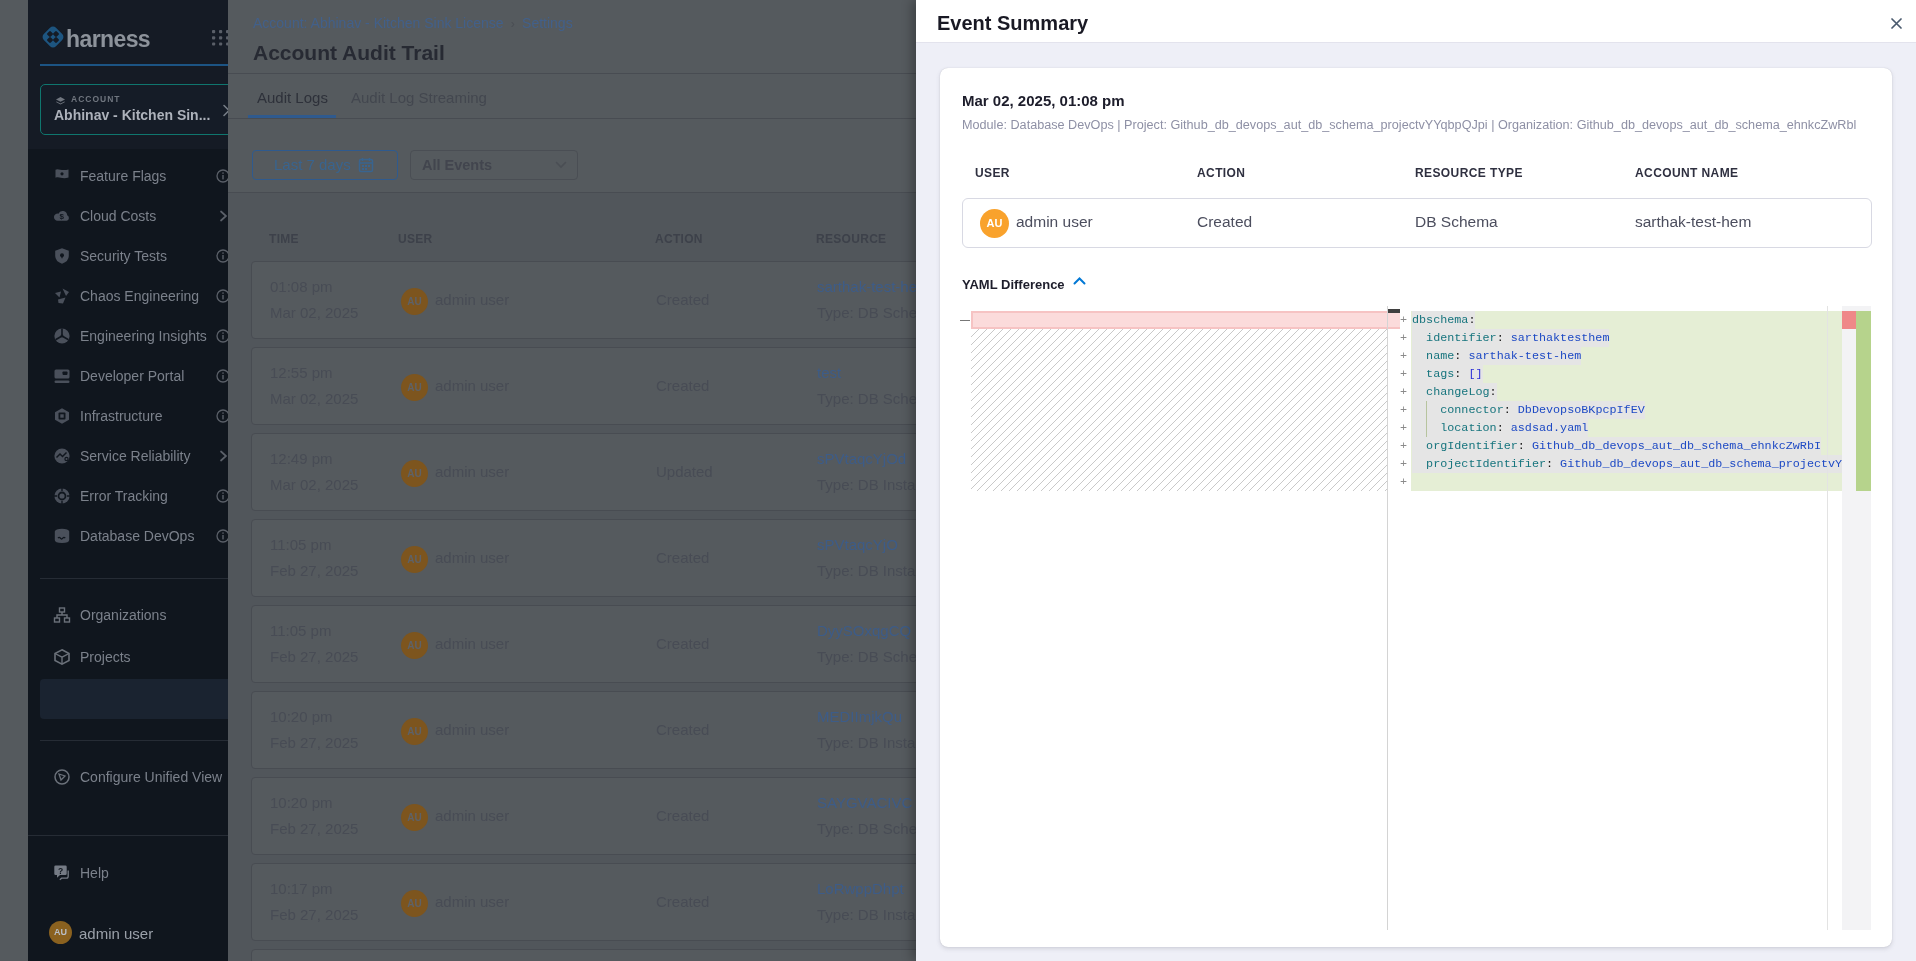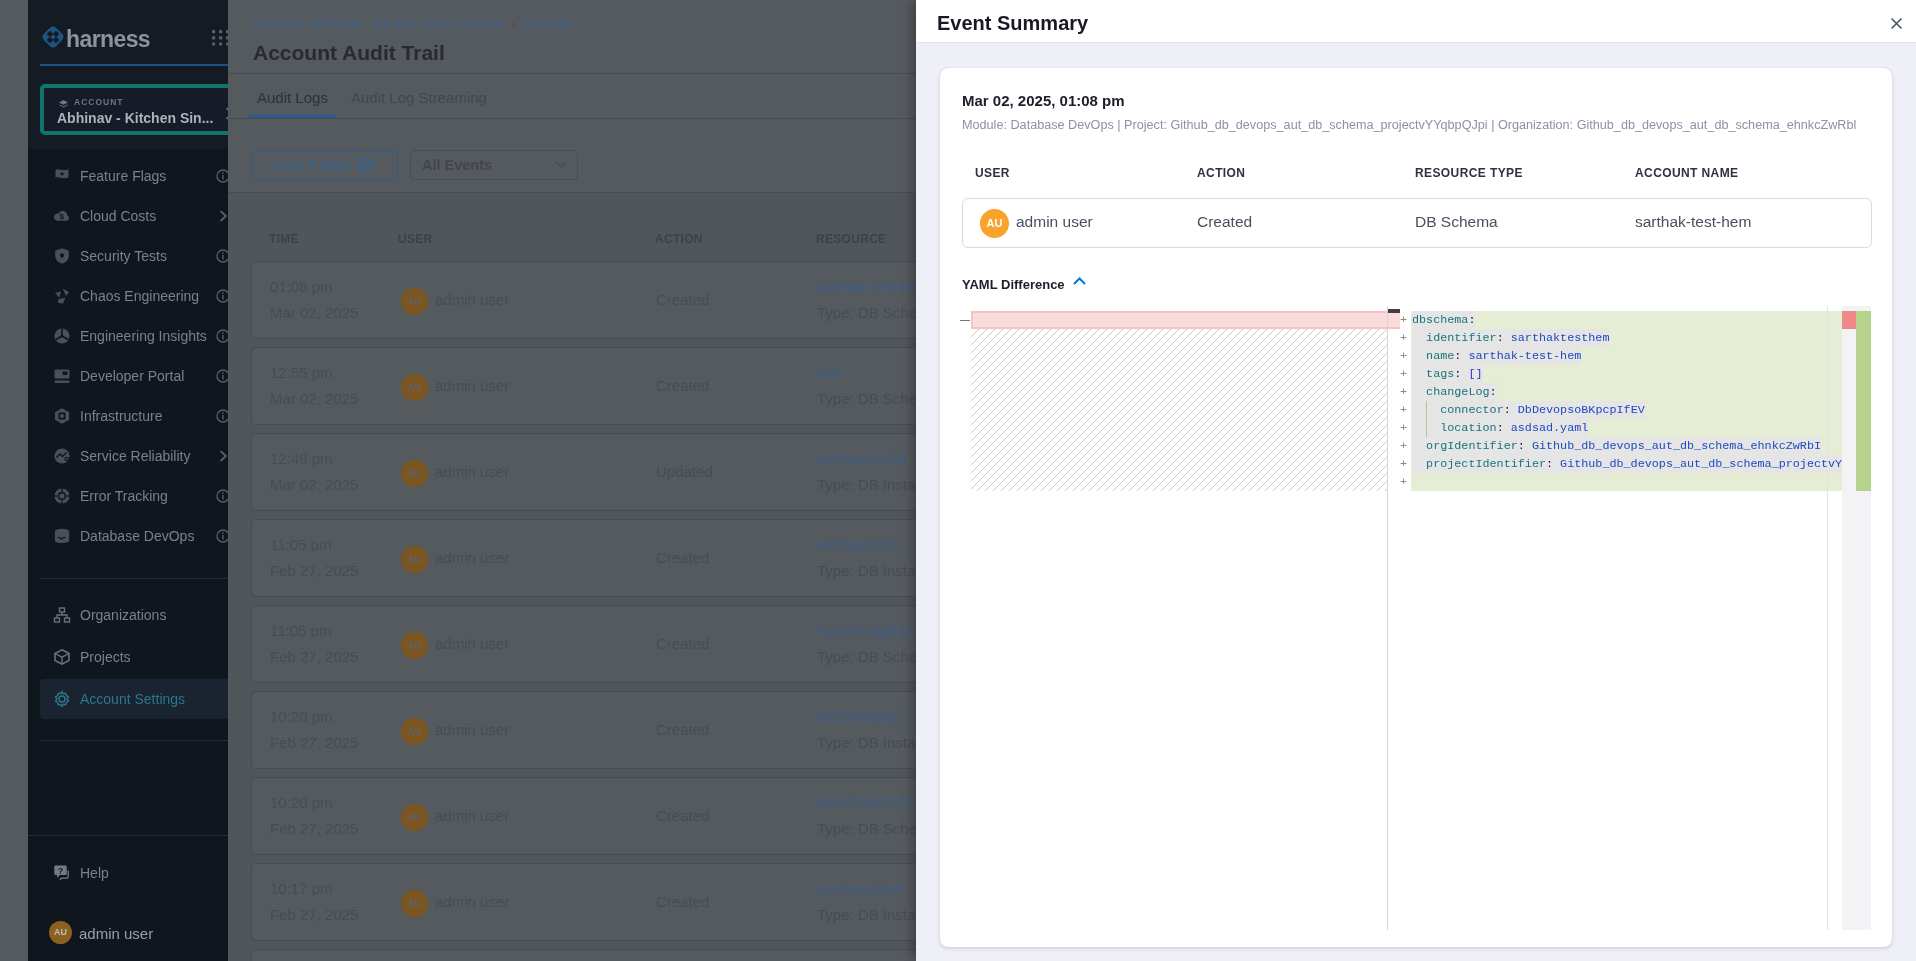--- a/index.html
+++ b/index.html
@@ -58,21 +58,21 @@
       <rect x="0" y="6.2" width="3.2" height="3.2" rx="1"></rect>
         <rect x="7" y="6.2" width="3.2" height="3.2" rx="1"></rect>
         <rect x="14" y="6.2" width="3.2" height="3.2" rx="1"></rect>
       <rect x="0" y="12.4" width="3.2" height="3.2" rx="1"></rect>
         <rect x="7" y="12.4" width="3.2" height="3.2" rx="1"></rect>
         <rect x="14" y="12.4" width="3.2" height="3.2" rx="1"></rect>
     </g>
   </svg>
   <div class="abs" style="left:12px;top:64px;width:198px;height:2px;background:#1c5484"></div>
 
-  <div class="abs" style="left:12px;top:84px;width:200px;height:51px;border:4px solid #0f766e;border-radius:5px;background:#151c27">
+  <div class="abs" style="left:12px;top:84px;width:200px;height:51px;border:1px solid #0f766e;border-radius:5px;background:#151c27">
     <svg class="abs" style="left:14px;top:11px" width="11" height="11" viewBox="0 0 11 11">
         <path d="M5.5 1 10 3.4 5.5 5.8 1 3.4Z M1.6 5.5 5.5 7.6 9.4 5.5 10 5.9 5.5 8.4 1 5.9Z" fill="#70767f"></path>
       </svg>
     <div class="abs" style="left:30px;top:9px;font-size:8.5px;font-weight:bold;letter-spacing:1px;color:#70767f">ACCOUNT</div>
     <div class="abs" style="left:13px;top:22px;font-size:14px;font-weight:bold;color:#adb2bb;white-space:nowrap">Abhinav - Kitchen Sin...</div>
     <svg class="abs" style="left:181px;top:19px" width="9" height="13" viewBox="0 0 9 13">
         <path d="M2 1.5 L7 6.5 L2 11.5" stroke="#767c85" stroke-width="1.6" fill="none" stroke-linecap="round"></path>
       </svg>
   </div>
 
@@ -213,28 +213,28 @@
     <div class="lb">Organizations</div>
   </div>
   <div class="navitem" style="top:637px">
     <svg class="ic" viewBox="0 0 18 18">
         <path d="M9 1.8 L16 5.5 V12.5 L9 16.2 L2 12.5 V5.5 Z" fill="none" stroke="#6b717a" stroke-width="1.6"></path>
         <path d="M2 5.5 L9 9.2 L16 5.5 M9 9.2 V16.2" stroke="#6b717a" stroke-width="1.4" fill="none"></path>
       </svg>
     <div class="lb">Projects</div>
   </div>
   <div class="abs" style="left:12px;top:679px;width:200px;height:40px;background:#1a2330;border-radius:4px"></div>
-  <div class="navitem" style="top:679px">
-    <svg class="ic" viewBox="0 0 18 18">
-        <circle cx="9" cy="9" r="3" fill="none" stroke="#2c7690" stroke-width="1.5"></circle>
-        <path d="M9 1.5 l1.2 2.2 2.5-.6.6 2.5 2.2 1.2-1.4 2.2 1.4 2.2-2.2 1.2-.6 2.5-2.5-.6L9 16.5l-1.2-2.2-2.5.6-.6-2.5-2.2-1.2L3.9 9 2.5 6.8l2.2-1.2.6-2.5 2.5.6Z" fill="none" stroke="#2c7690" stroke-width="1.4" stroke-linejoin="round"></path>
-      </svg>
-    <div class="lb" style="color:#2c7690">Account Settings</div>
-  </div>
   <div class="sep" style="top:740px"></div>
+  <div class="navitem" style="top:757px">
+    <svg class="ic" viewBox="0 0 18 18">
+        <circle cx="9" cy="9" r="7" fill="none" stroke="#6b717a" stroke-width="1.5"></circle>
+        <path d="M6 6 l6 2 -4 4 Z" fill="none" stroke="#6b717a" stroke-width="1.3"></path>
+      </svg>
+    <div class="lb">Configure Unified View</div>
+  </div>
   <div class="abs" style="left:0;top:835px;width:228px;height:1px;background:#262c35"></div>
   <div class="navitem" style="top:853px">
     <svg class="ic" viewBox="0 0 18 18">
         <path d="M2.6 1.5 h9.8 q1.3 0 1.3 1.3 v7 q0 1.3-1.3 1.3 H7 l-3 2.6 v-2.6 H2.6 q-1.3 0-1.3-1.3 v-7 q0-1.3 1.3-1.3 Z" fill="#757b85"></path>
         <text x="5" y="9.6" font-size="8.5" font-weight="bold" fill="#10161e" font-family="Liberation Sans">?</text>
         <path d="M15.2 6.5 v5.8 q0 1.9-1.9 1.9 H8.6 l-1.8 1.6" fill="none" stroke="#757b85" stroke-width="1.3"></path>
       </svg>
     <div class="lb">Help</div>
   </div>
   <div class="abs" style="left:21px;top:921px;width:23px;height:23px;border-radius:50%;background:#8a611f;color:#b9bec6;font-size:9px;font-weight:bold;text-align:center;line-height:23px">AU</div>

